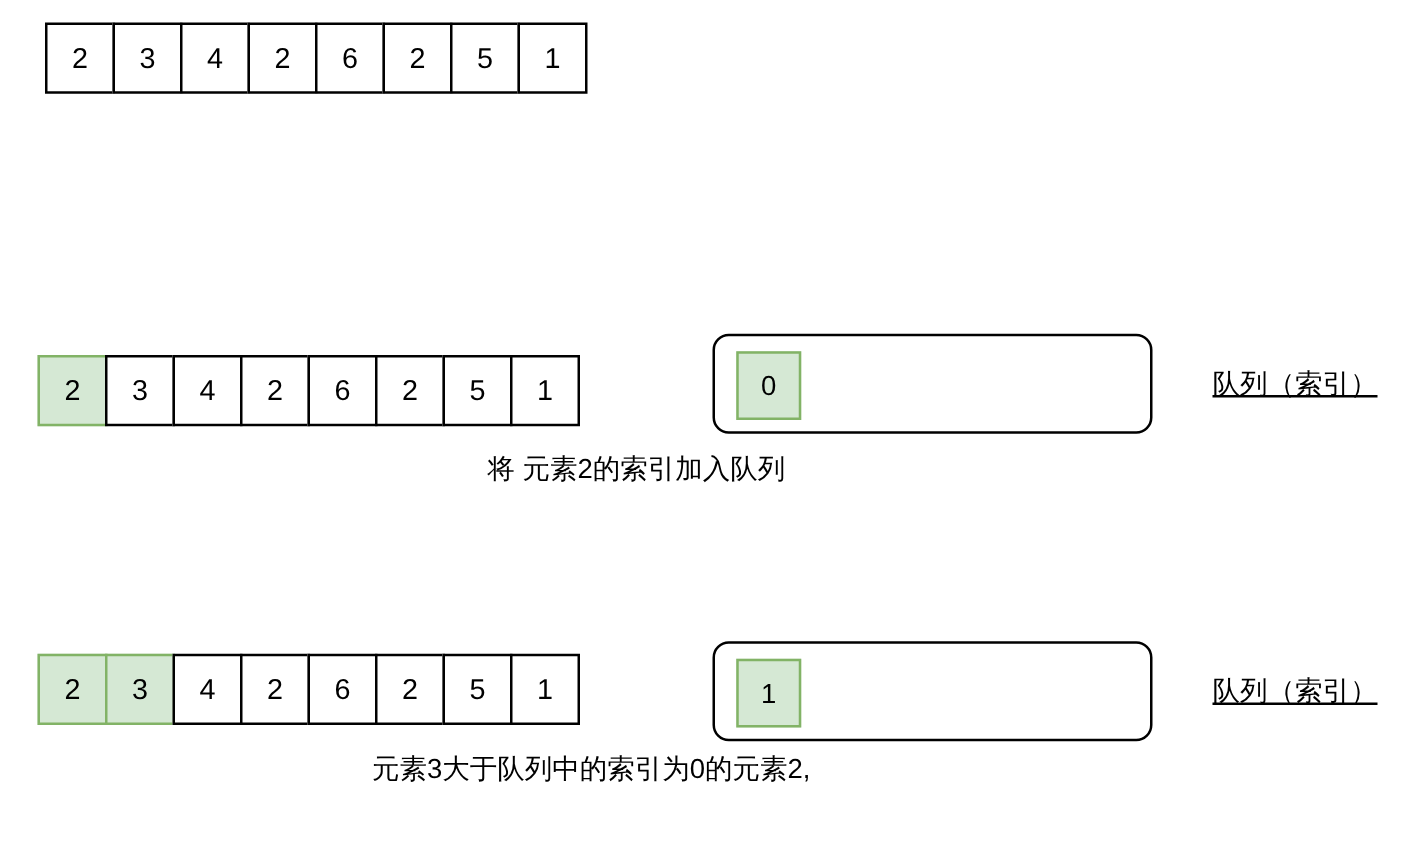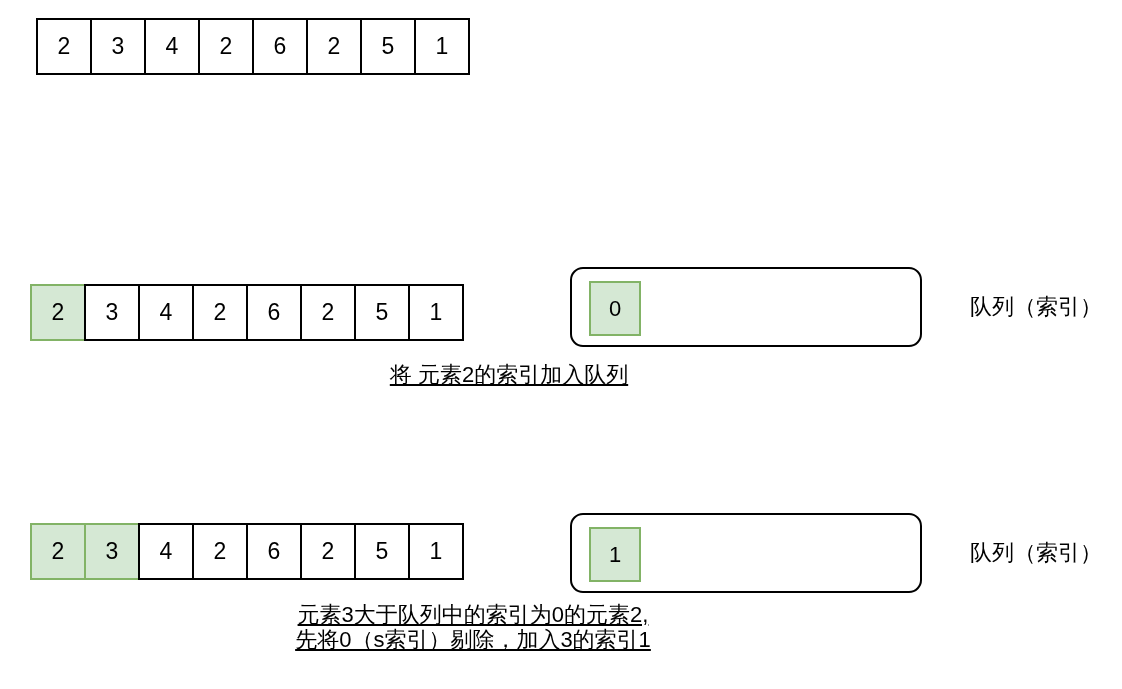--- a/index.html
+++ b/index.html
@@ -62,27 +62,27 @@
     font-size: 22px;
     line-height: 1;
   }
   .queue-label {
     position: absolute;
     left: 970px;
     width: 152px;
     font-size: 22px;
     line-height: 24px;
     white-space: nowrap;
+    text-decoration: underline;
   }
   .caption {
     position: absolute;
     text-align: center;
     font-size: 22px;
     line-height: 25px;
-    text-decoration: underline;
   }
   .caption-step1 { left: 259px; top: 362px; width: 500px; }
   .caption-step2 { left: 173px; top: 602px; width: 600px; }
   .label-step1 { top: 295px; }
   .label-step2 { top: 541px; }
 </style>
 </head>
 <body>
 
 <div class="canvas">
@@ -127,16 +127,15 @@
     <div class="cell">1</div>
   </div>
 
   <div class="queue-box" style="left:570px; top:513px;">
     <div class="queue-item">1</div>
   </div>
   <div class="queue-label label-step2">队列（索引）</div>
 
   <div class="caption caption-step2">
     <div>元素3大于队列中的索引为0的元素2,</div>
-    <div>先将0（s索引）剔除，加入3的索引1</div>
   </div>
 
 </div>
 
 </body></html>

